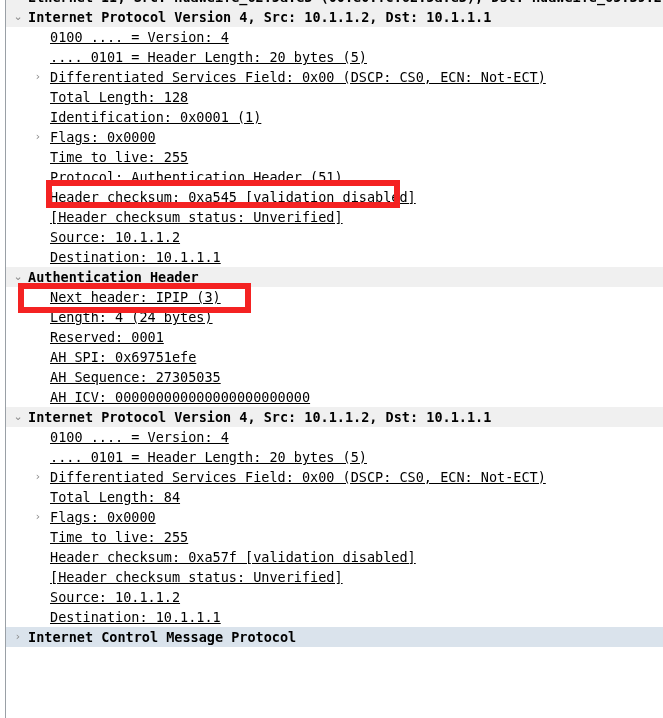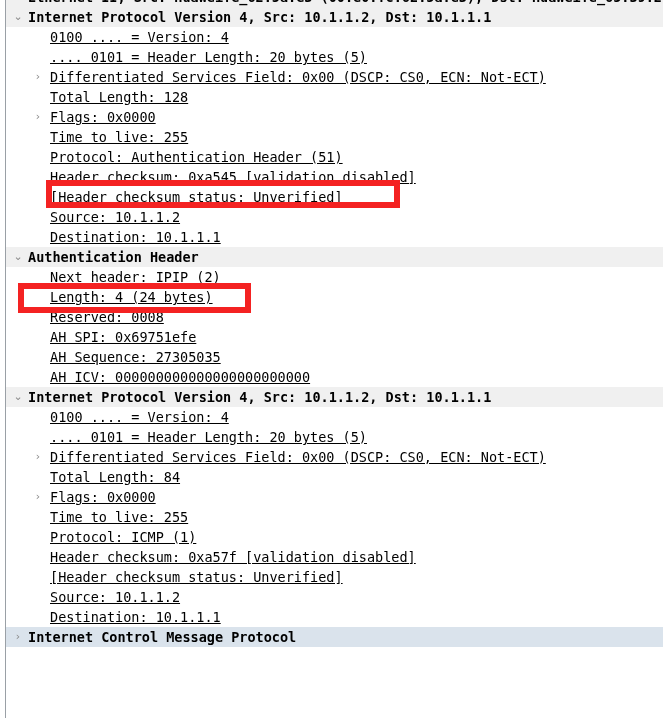--- a/index.html
+++ b/index.html
@@ -117,42 +117,42 @@
   <div id="pane-left-rule"></div>
 
   <div id="tree-viewport">
     <div id="tree-list">
         <div class="row proto"><span class="twisty lvl0">›</span><span class="label lvl0">Ethernet II, Src: HuaweiTe_62:5a:e3 (00:e0:fc:62:5a:e3), Dst: HuaweiTe_65:39:28</span></div>
         <div class="row proto"><span class="twisty lvl0">⌄</span><span class="label lvl0">Internet Protocol Version 4, Src: 10.1.1.2, Dst: 10.1.1.1</span></div>
         <div class="row"><span class="label lvl1">0100 .... = Version: 4</span></div>
         <div class="row"><span class="label lvl1">.... 0101 = Header Length: 20 bytes (5)</span></div>
         <div class="row"><span class="twisty lvl1">›</span><span class="label lvl1">Differentiated Services Field: 0x00 (DSCP: CS0, ECN: Not-ECT)</span></div>
         <div class="row"><span class="label lvl1">Total Length: 128</span></div>
+        <div class="row"><span class="label lvl1">Identification: 0x0001 (1)</span></div>
         <div class="row"><span class="twisty lvl1">›</span><span class="label lvl1">Flags: 0x0000</span></div>
         <div class="row"><span class="label lvl1">Time to live: 255</span></div>
         <div class="row"><span class="label lvl1">Protocol: Authentication Header (51)</span></div>
         <div class="row"><span class="label lvl1">Header checksum: 0xa545 [validation disabled]</span></div>
         <div class="row"><span class="label lvl1">[Header checksum status: Unverified]</span></div>
         <div class="row"><span class="label lvl1">Source: 10.1.1.2</span></div>
         <div class="row"><span class="label lvl1">Destination: 10.1.1.1</span></div>
         <div class="row proto"><span class="twisty lvl0">⌄</span><span class="label lvl0">Authentication Header</span></div>
-        <div class="row"><span class="label lvl1">Next header: IPIP (2)</span></div>
+        <div class="row"><span class="label lvl1">Next header: IPIP (3)</span></div>
         <div class="row"><span class="label lvl1">Length: 4 (24 bytes)</span></div>
-        <div class="row"><span class="label lvl1">Reserved: 0008</span></div>
+        <div class="row"><span class="label lvl1">Reserved: 0001</span></div>
         <div class="row"><span class="label lvl1">AH SPI: 0x69751efe</span></div>
         <div class="row"><span class="label lvl1">AH Sequence: 27305035</span></div>
         <div class="row"><span class="label lvl1">AH ICV: 000000000000000000000000</span></div>
         <div class="row proto"><span class="twisty lvl0">⌄</span><span class="label lvl0">Internet Protocol Version 4, Src: 10.1.1.2, Dst: 10.1.1.1</span></div>
         <div class="row"><span class="label lvl1">0100 .... = Version: 4</span></div>
         <div class="row"><span class="label lvl1">.... 0101 = Header Length: 20 bytes (5)</span></div>
         <div class="row"><span class="twisty lvl1">›</span><span class="label lvl1">Differentiated Services Field: 0x00 (DSCP: CS0, ECN: Not-ECT)</span></div>
         <div class="row"><span class="label lvl1">Total Length: 84</span></div>
         <div class="row"><span class="twisty lvl1">›</span><span class="label lvl1">Flags: 0x0000</span></div>
         <div class="row"><span class="label lvl1">Time to live: 255</span></div>
-        <div class="row"><span class="label lvl1">Protocol: ICMP (1)</span></div>
         <div class="row"><span class="label lvl1">Header checksum: 0xa57f [validation disabled]</span></div>
         <div class="row"><span class="label lvl1">[Header checksum status: Unverified]</span></div>
         <div class="row"><span class="label lvl1">Source: 10.1.1.2</span></div>
         <div class="row"><span class="label lvl1">Destination: 10.1.1.1</span></div>
         <div class="row selected"><span class="twisty lvl0">›</span><span class="label lvl0">Internet Control Message Protocol</span></div>
       </div>
   </div>
 
   <div class="annot-box" id="annot-protocol-ah"></div>
 

